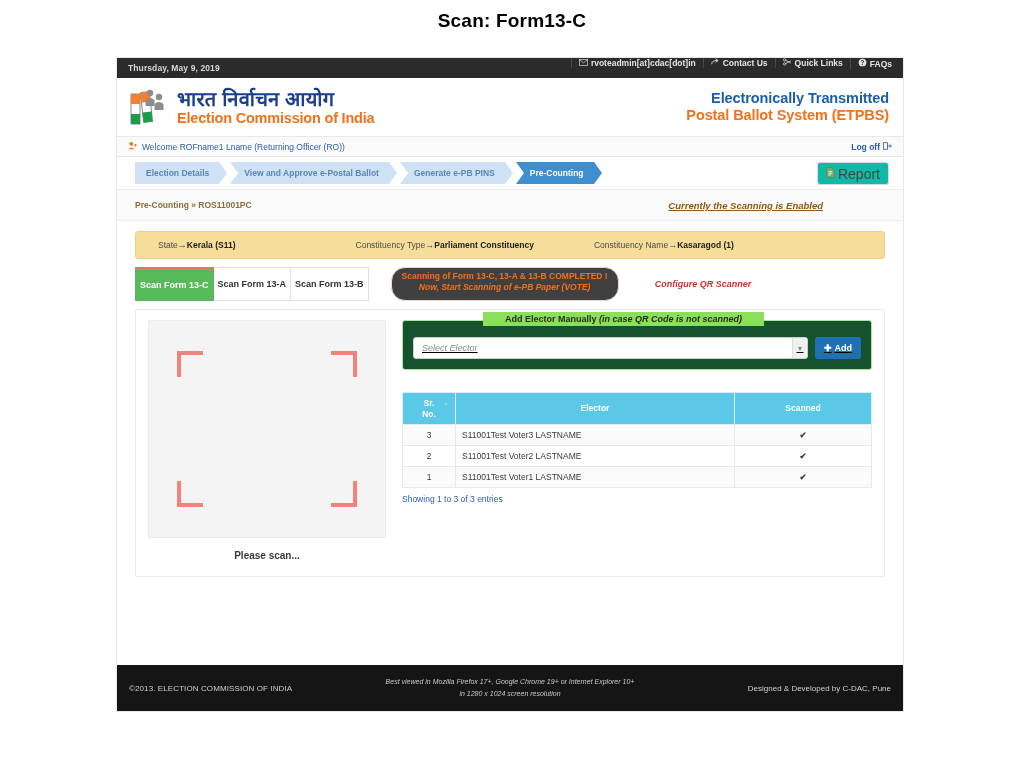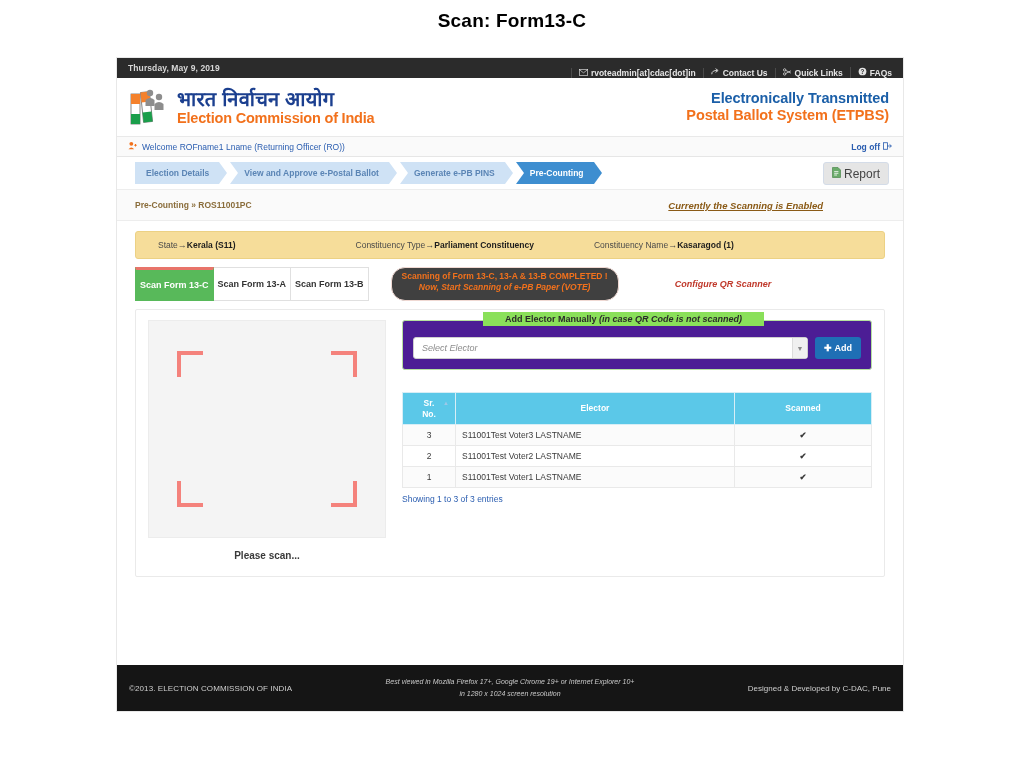--- a/index.html
+++ b/index.html
@@ -22,21 +22,21 @@
     background:#ffffff;box-shadow:0 0 0 1px #e8e8e8;
   }
 
   
   .topbar{
     height:20px;background:#2b2b2b;color:#d8d8d8;
     display:flex;align-items:center;justify-content:space-between;
     font-size:8.5px;font-weight:bold;
   }
   .topbar .date{padding-left:11px;letter-spacing:.1px;}
-  .topbar .links{display:flex;height:20px;align-items:flex-end;}
+  .topbar .links{display:flex;height:20px;align-items:flex-start;}
   .topbar .links .lnk{
     display:flex;align-items:center;gap:3px;padding:0 7px;
     border-left:1px solid #4a4a4a;color:#e4e4e4;white-space:nowrap;
   }
   .topbar .links .lnk:last-child{padding-right:11px;}
   .ic{display:inline-block;line-height:1;font-size:9px;color:#e4e4e4;}
 
   
   .band{
     height:58px;background:#ffffff;position:relative;
@@ -86,23 +86,23 @@
     content:"";position:absolute;right:-8px;top:0;border-style:solid;
     border-width:11px 0 11px 8px;border-color:transparent transparent transparent #cfe2f5;
   }
   .chev.first{padding-left:11px;}
   .chev.first:before{display:none;}
   .chev.active{background:#3e8ed0;color:#ffffff;}
   .chev.active:after{border-left-color:#3e8ed0;}
   .chev.active:before{border-left-color:#ffffff;}
   .report-btn{
     position:absolute;right:14px;top:5px;height:21px;
-    background:#e5e5e5;border:1px solid #d4dce8;border-radius:3px;
+    background:#14b8a6;border:1px solid #d4dce8;border-radius:3px;
     display:flex;align-items:center;gap:3px;padding:0 8px;
-    font-size:12px;color:#444;cursor:pointer;
+    font-size:14px;color:#444;cursor:pointer;
   }
   .rep-ic{color:#5a9e5a;font-size:10px;}
 
   
   .crumbrow{
     height:30px;background:#fafafa;border-top:1px solid #ededed;border-bottom:1px solid #ededed;
     display:flex;align-items:center;justify-content:space-between;
   }
   .crumb{padding-left:18px;font-size:8.5px;font-weight:bold;color:#8a6d3b;}
   .scan-status{
@@ -136,21 +136,21 @@
   .tab.active{
     background:#58b95a;color:#ffffff;border-color:#58b95a;border-top:3px solid #e8746a;
   }
   .msgbox{
     margin-left:22px;border:1px solid #f0d9d3;border-radius:14px;background:#404040;
     padding:3px 10px;text-align:center;line-height:1.35;
   }
   .msg1{font-size:8.5px;font-weight:bold;color:#f2711c;}
   .msg2{font-size:8.5px;font-weight:bold;font-style:italic;color:#f2711c;}
   .qrcfg{
-    margin-left:56px;display:flex;align-items:center;
+    margin-left:36px;display:flex;align-items:center;
     font-size:9px;font-weight:bold;font-style:italic;color:#c0392b;cursor:pointer;
   }
 
   
   .panel{
     margin-top:8px;border:1px solid #eaeaea;background:#fff;border-radius:2px;
     height:268px;display:flex;padding:10px 12px;box-sizing:border-box;
   }
   .scanbox-col{width:240px;}
   .scanbox{
@@ -163,22 +163,22 @@
   .c-bl{left:28px;bottom:30px;border-left-width:4px;border-bottom-width:4px;}
   .c-br{right:28px;bottom:30px;border-right-width:4px;border-bottom-width:4px;}
   .please{
     width:238px;text-align:center;margin-top:12px;
     font-size:10px;font-weight:bold;color:#3a3a3a;
   }
 
   .right-col{flex:1;padding-left:14px;}
 
   .addbox{
-    border:1px solid #b6e0a0;border-radius:3px;background:#4c1d95;
-    padding:16px 10px 10px 10px;position:relative;box-sizing:border-box;
+    border:1px solid #b6e0a0;border-radius:3px;background:#14532d;
+    padding:16px 10px 10px 10px;position:relative;box-sizing:border-box;text-decoration:underline;
   }
   .addhdr{
     position:absolute;left:80px;top:-9px;background:#8ae05a;
     padding:2px 22px;font-size:9px;font-weight:bold;color:#2a2a2a;white-space:nowrap;
   }
   .addhdr em{font-style:italic;}
   .selrow{display:flex;align-items:stretch;gap:7px;}
   .select{
     flex:1;height:22px;border:1px solid #cfcfcf;background:#fff;border-radius:3px;
     display:flex;align-items:center;justify-content:space-between;padding:0 0 0 8px;

